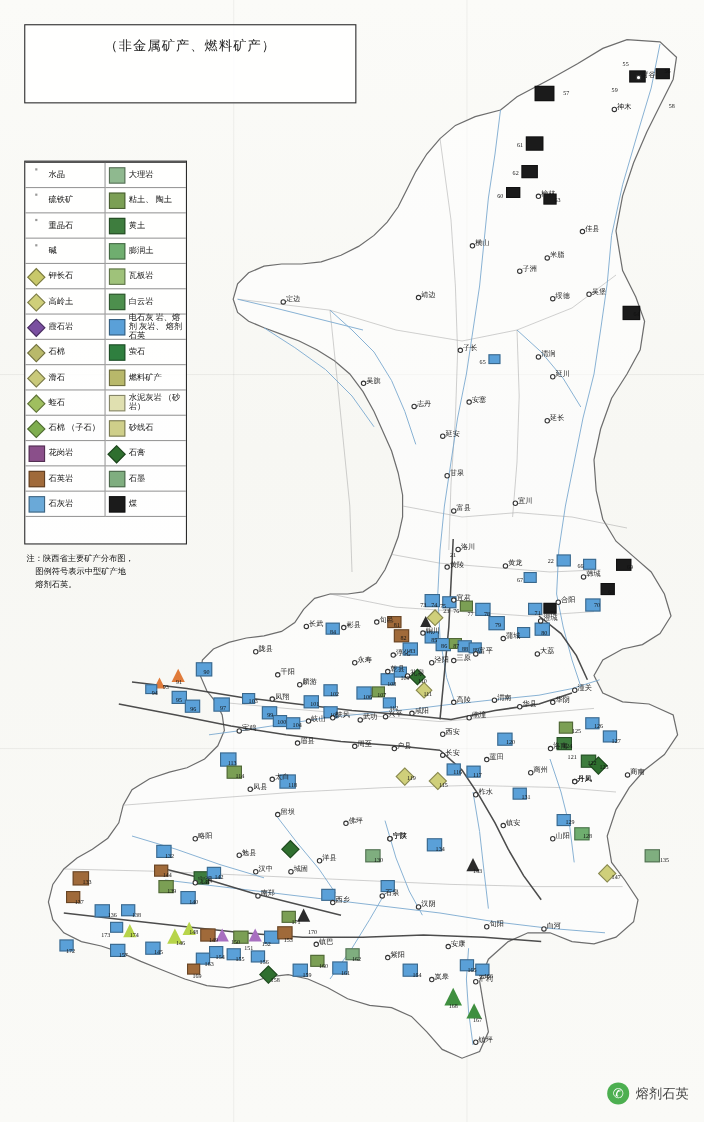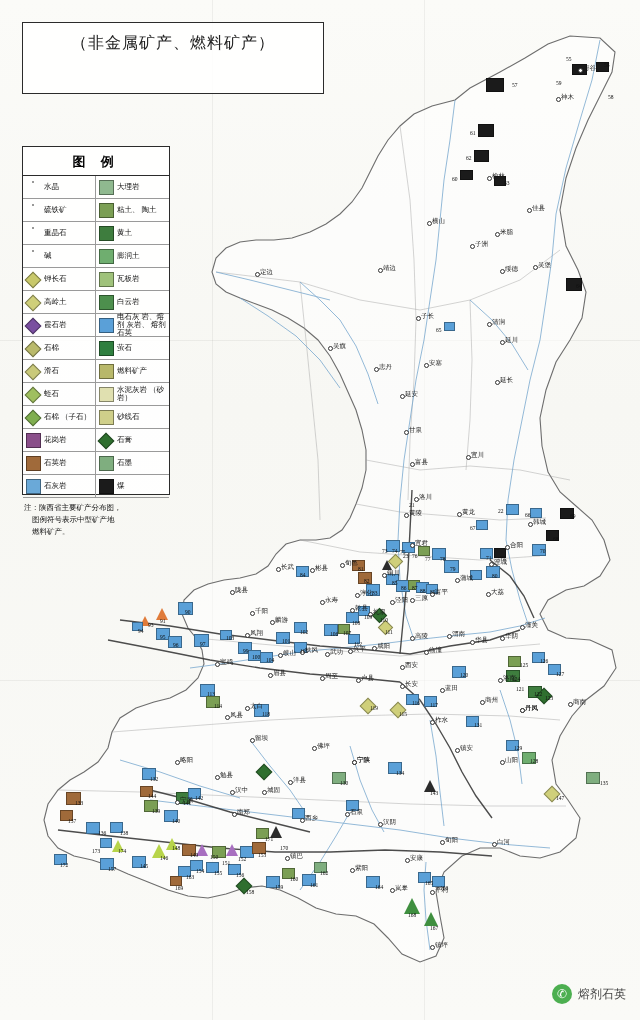--- a/index.html
+++ b/index.html
@@ -25,21 +25,21 @@
     border:1px solid #2b2b2b;background:rgba(255,255,255,0.85);
     box-sizing:border-box;text-align:center;
   }
   #title-main{
     font-family:"Liberation Serif", serif;
     font-size:17px;font-weight:bold;letter-spacing:2px;color:#111;
     margin-top:12px;
   }
   #title-sub{
     font-family:"Liberation Serif", serif;
-    font-size:16px;color:#222;margin-top:10px;letter-spacing:1px;
+    font-size:12px;color:#222;margin-top:10px;letter-spacing:1px;
   }
 
   
   #legend{
     position:absolute;left:22px;top:146px;width:148px;height:349px;
     border:1px solid #2b2b2b;background:rgba(255,255,255,0.88);
     box-sizing:border-box;
   }
   #legend-title{
     font-family:"Liberation Serif", serif;
@@ -620,21 +620,20 @@
       <div class="pt-label" style="left: 60px; top: 862px;">172</div>
       <div class="pt-label" style="left: 92px; top: 848px;">173</div>
       <div class="pt-label" style="left: 118px; top: 848px;">174</div>
     </div>
 
   <div id="title-box">
     <div id="title-sub">（非金属矿产、燃料矿产）</div>
   </div>
 
   <div id="legend">
-    <div id="legend-title">图  例</div>
     <div id="legend-grid">
         <div class="lg-cell">
           <div class="lg-sym">
             <div class="s-tri-sm" style="border: 0.5px solid rgba(0, 0, 0, 0.4);"></div>
           </div>
           <div class="lg-txt">水晶</div>
         </div>
         <div class="lg-cell">
           <div class="lg-sym">
             <div class="s-sq" style="background: rgb(143, 185, 143); border: 0.5px solid rgba(0, 0, 0, 0.4);"></div>
@@ -802,21 +801,21 @@
             <div class="s-sq" style="background: rgb(27, 27, 27); border: 0.5px solid rgba(0, 0, 0, 0.4);"></div>
           </div>
           <div class="lg-txt">煤</div>
         </div>
       </div>
   </div>
 
   <div id="legend-note">
       <div>注：陕西省主要矿产分布图，</div>
       <div style="margin-left: 8px;">图例符号表示中型矿产地</div>
-      <div style="margin-left: 8px;">燃料矿产。</div>
+      <div style="margin-left: 8px;">熔剂石英。</div>
     </div>
 
   <div id="footer">
     <div id="wm-icon">✆</div>
     <div id="wm-text">熔剂石英</div>
   </div>
 
 </div>
 
 </body></html>

